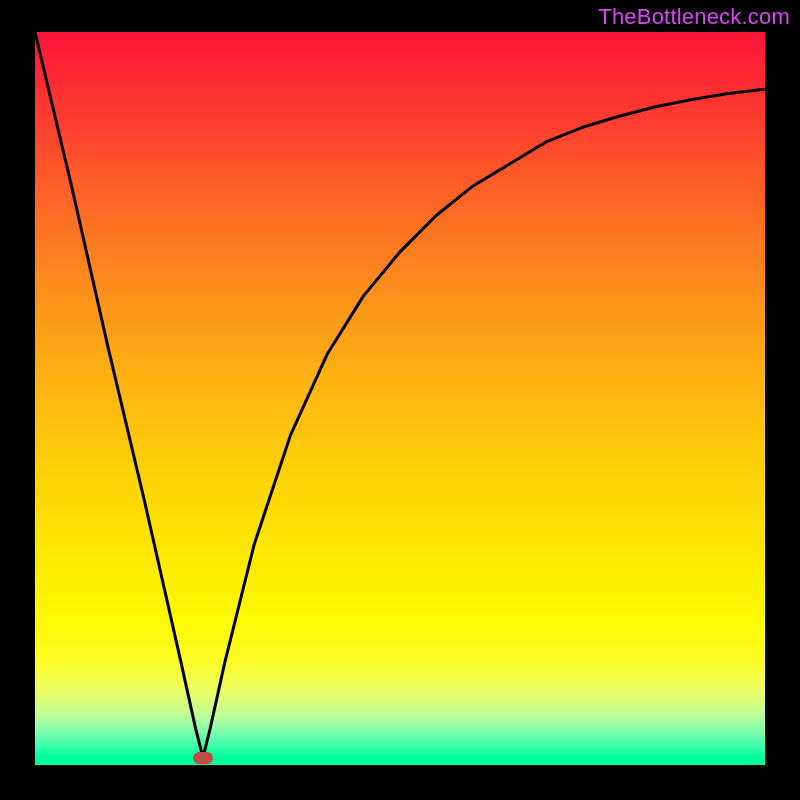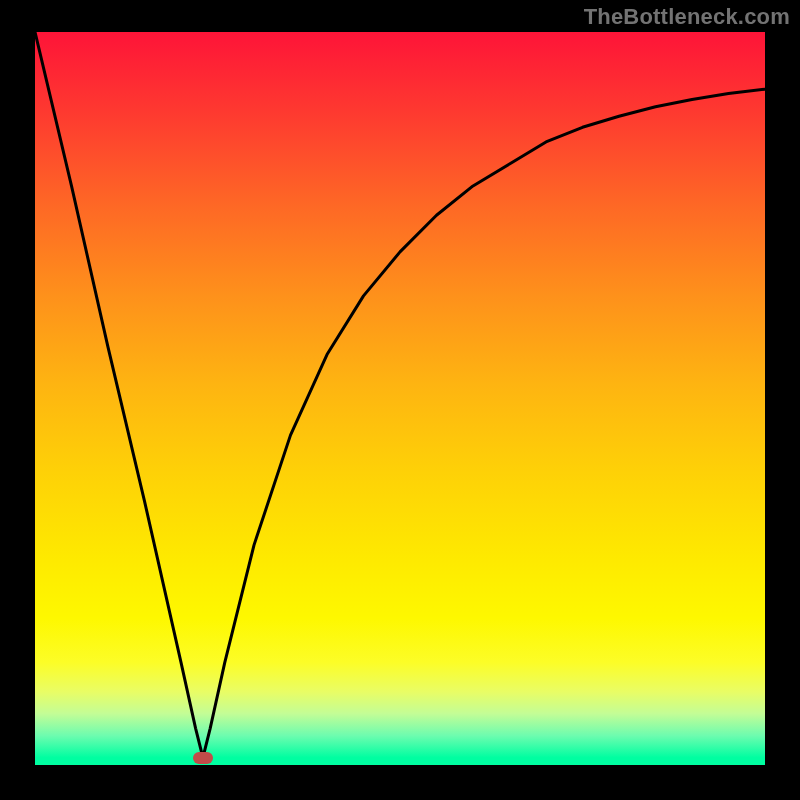--- a/index.html
+++ b/index.html
@@ -14,23 +14,23 @@
   .frame {
     position: relative;
     width: 800px;
     height: 800px;
     background: #000;
   }
   .watermark {
     position: absolute;
     top: 4px;
     right: 10px;
-    color: #737373;
+    color: #d946ef;
     font-size: 22px;
-    font-weight: 700;
+    font-weight: 400;
     font-family: Arial, Helvetica, sans-serif;
     letter-spacing: 0.2px;
     z-index: 10;
   }
   .plot-area {
     position: absolute;
     left: 35px;
     top: 32px;
     width: 730px;
     height: 733px;

